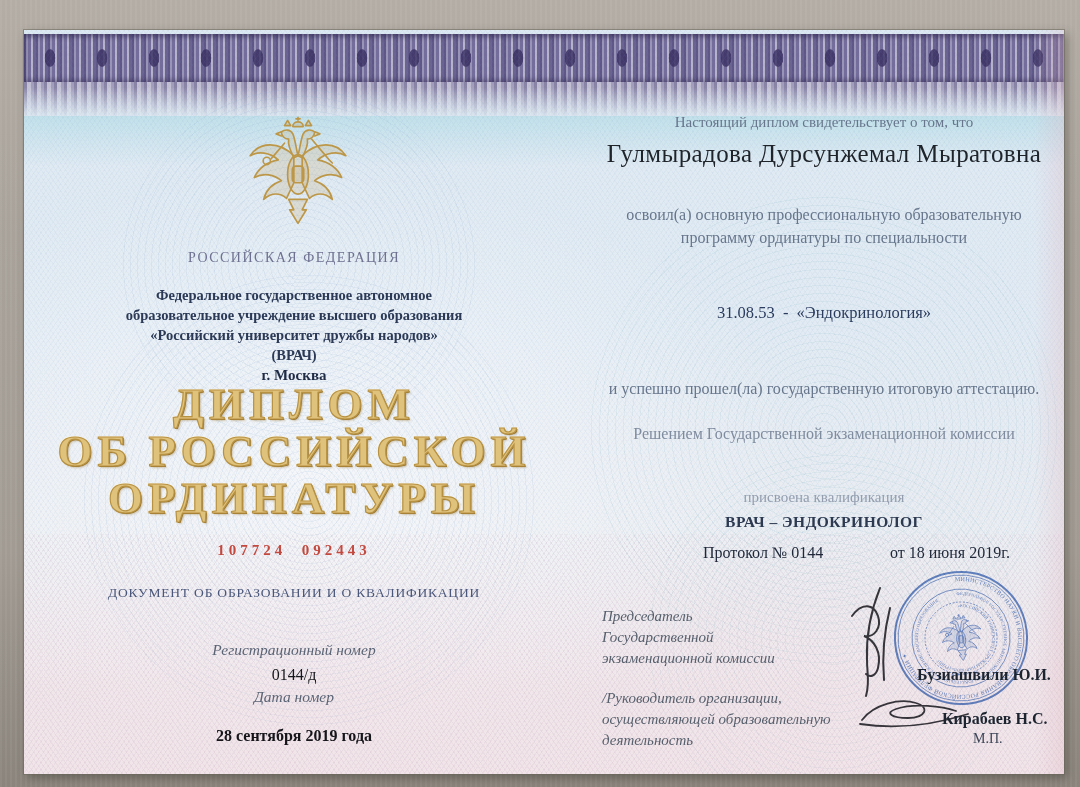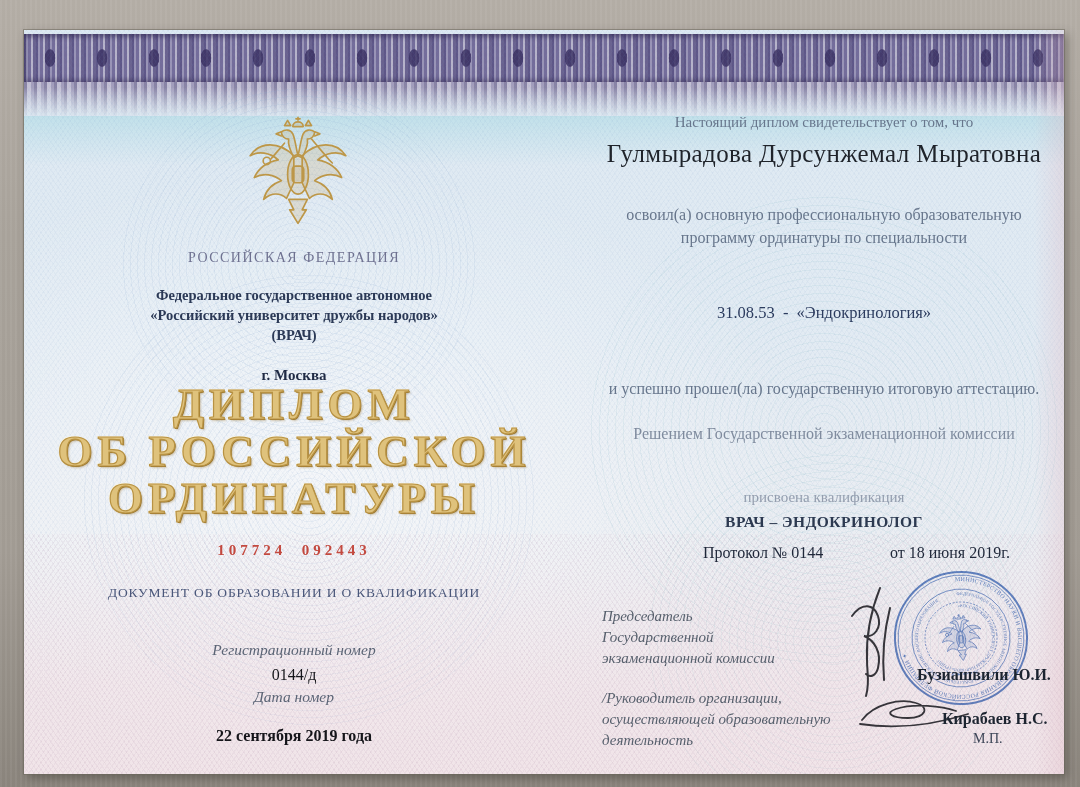--- a/index.html
+++ b/index.html
@@ -130,38 +130,39 @@
     </svg>
 
     <svg class="emblem" viewBox="0 0 100 115">
         <use href="#eagle"></use>
       </svg>
 
     <div class="t lcol country">РОССИЙСКАЯ ФЕДЕРАЦИЯ</div>
 
     <div class="t lcol inst">
       <div>Федеральное  государственное  автономное</div>
+      <div>образовательное учреждение высшего образования</div>
       <div>«Российский университет дружбы народов»</div>
       <div>(ВРАЧ)</div>
     </div>
 
     <div class="t lcol city">г. Москва</div>
 
     <div class="t lcol title">
       <div>ДИПЛОМ</div>
       <div>ОБ РОССИЙСКОЙ</div>
       <div>ОРДИНАТУРЫ</div>
     </div>
 
     <div class="t lcol serial">107724  092443</div>
     <div class="t lcol doctype">ДОКУМЕНТ ОБ ОБРАЗОВАНИИ И О КВАЛИФИКАЦИИ</div>
     <div class="t lcol reg-label">Регистрационный номер</div>
     <div class="t lcol reg-num">0144/д</div>
     <div class="t lcol date-label">Дата номер</div>
-    <div class="t lcol issue-date">22 сентября 2019 года</div>
+    <div class="t lcol issue-date">28 сентября 2019 года</div>
 
     <div class="t rcol intro grayblue">Настоящий диплом свидетельствует о том, что</div>
     <div class="t rcol name">Гулмырадова Дурсунжемал Мыратовна</div>
     <div class="t rcol program grayblue">
       <div>освоил(а) основную профессиональную образовательную</div>
       <div>программу ординатуры по специальности</div>
     </div>
     <div class="t rcol spec">31.08.53  -  «Эндокринология»</div>
     <div class="t rcol attest grayblue">и успешно прошел(ла) государственную итоговую аттестацию.</div>
     <div class="t rcol decision">Решением Государственной экзаменационной комиссии</div>

